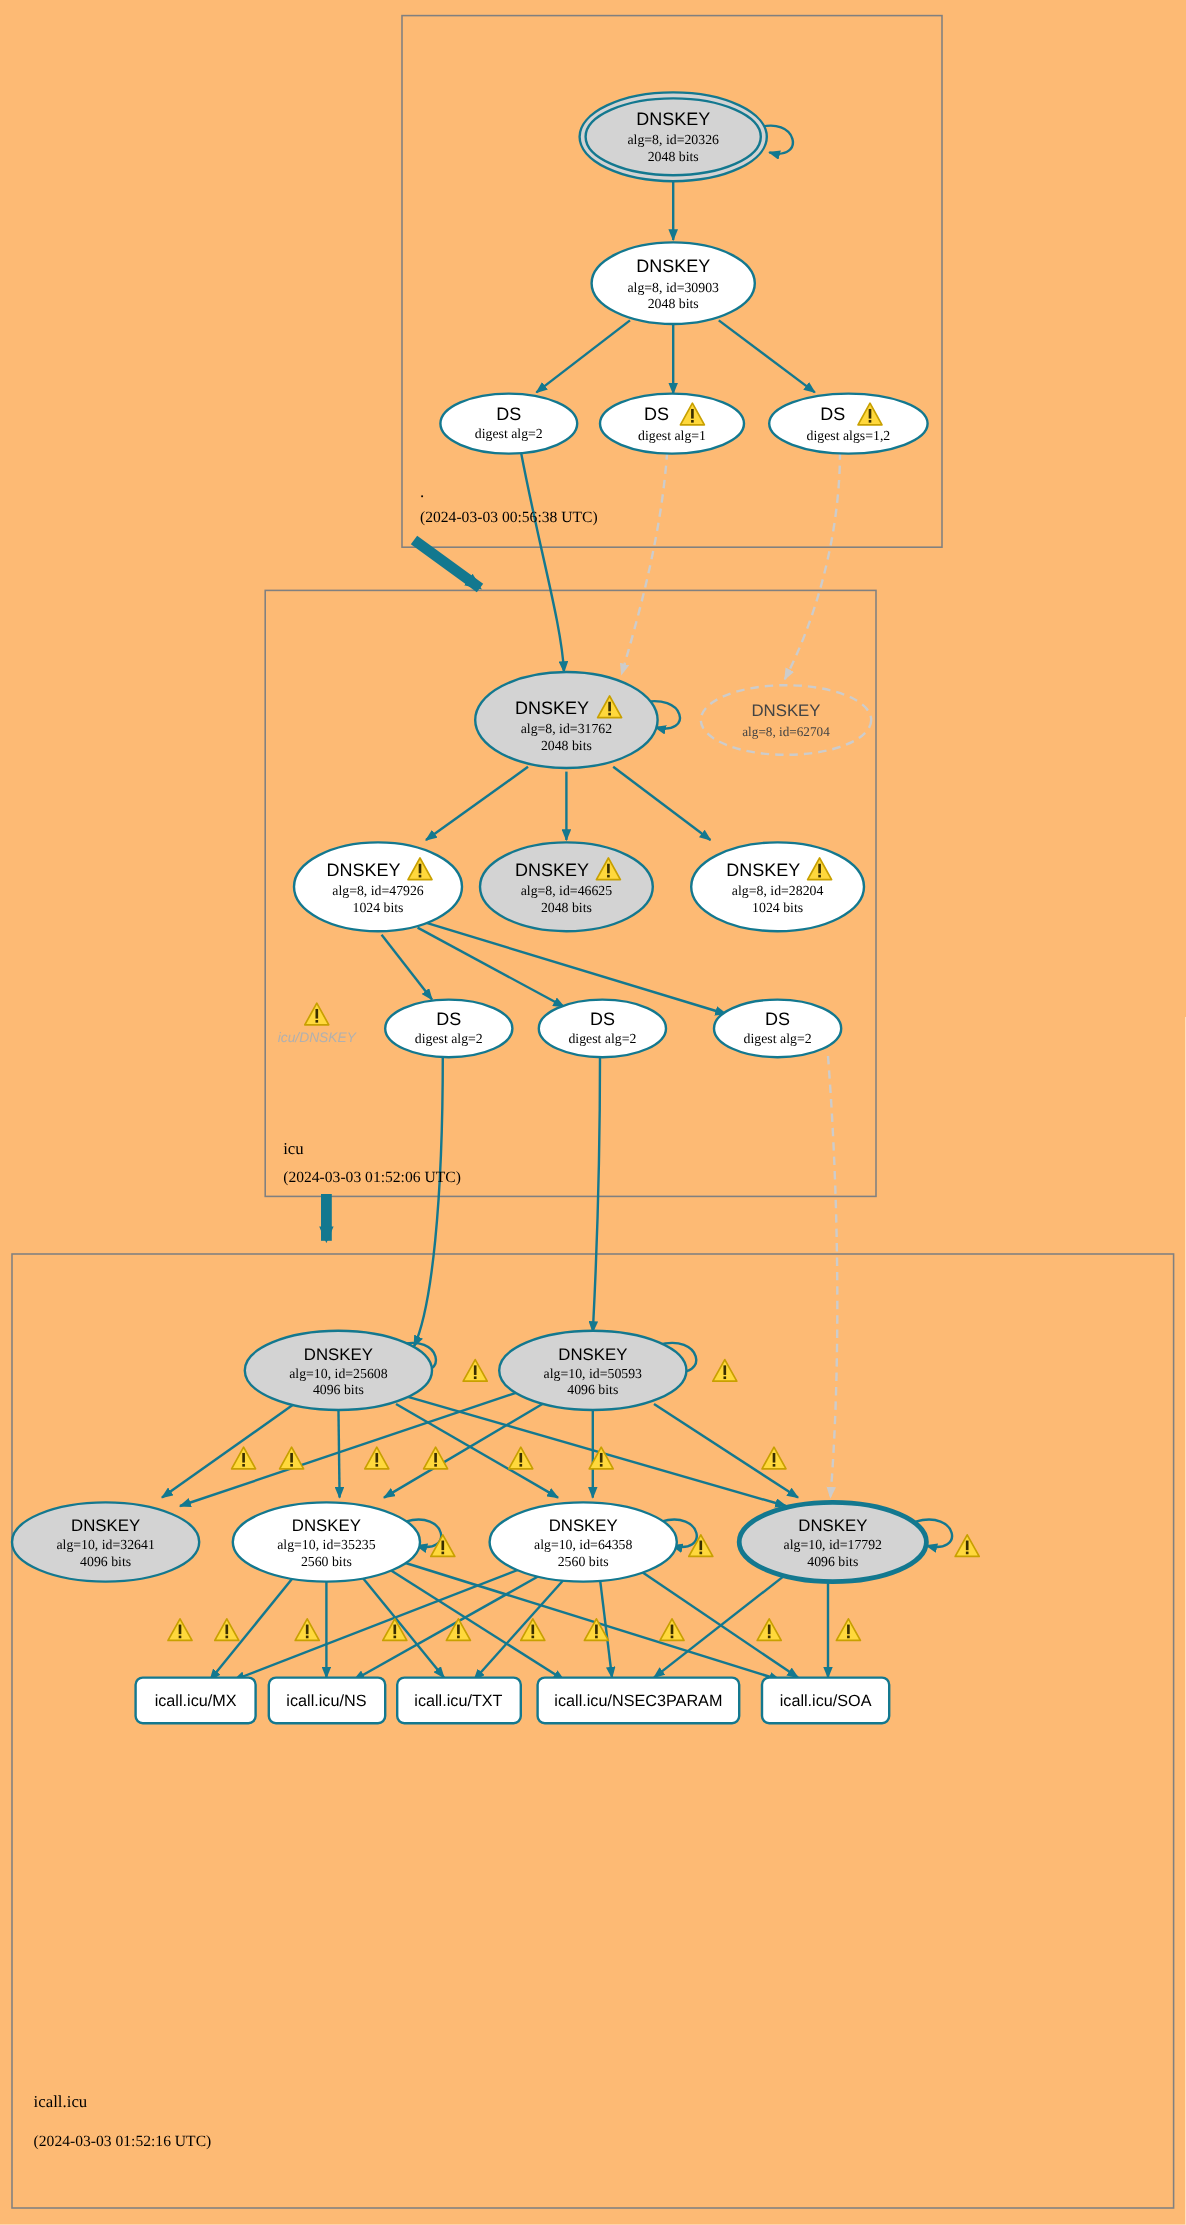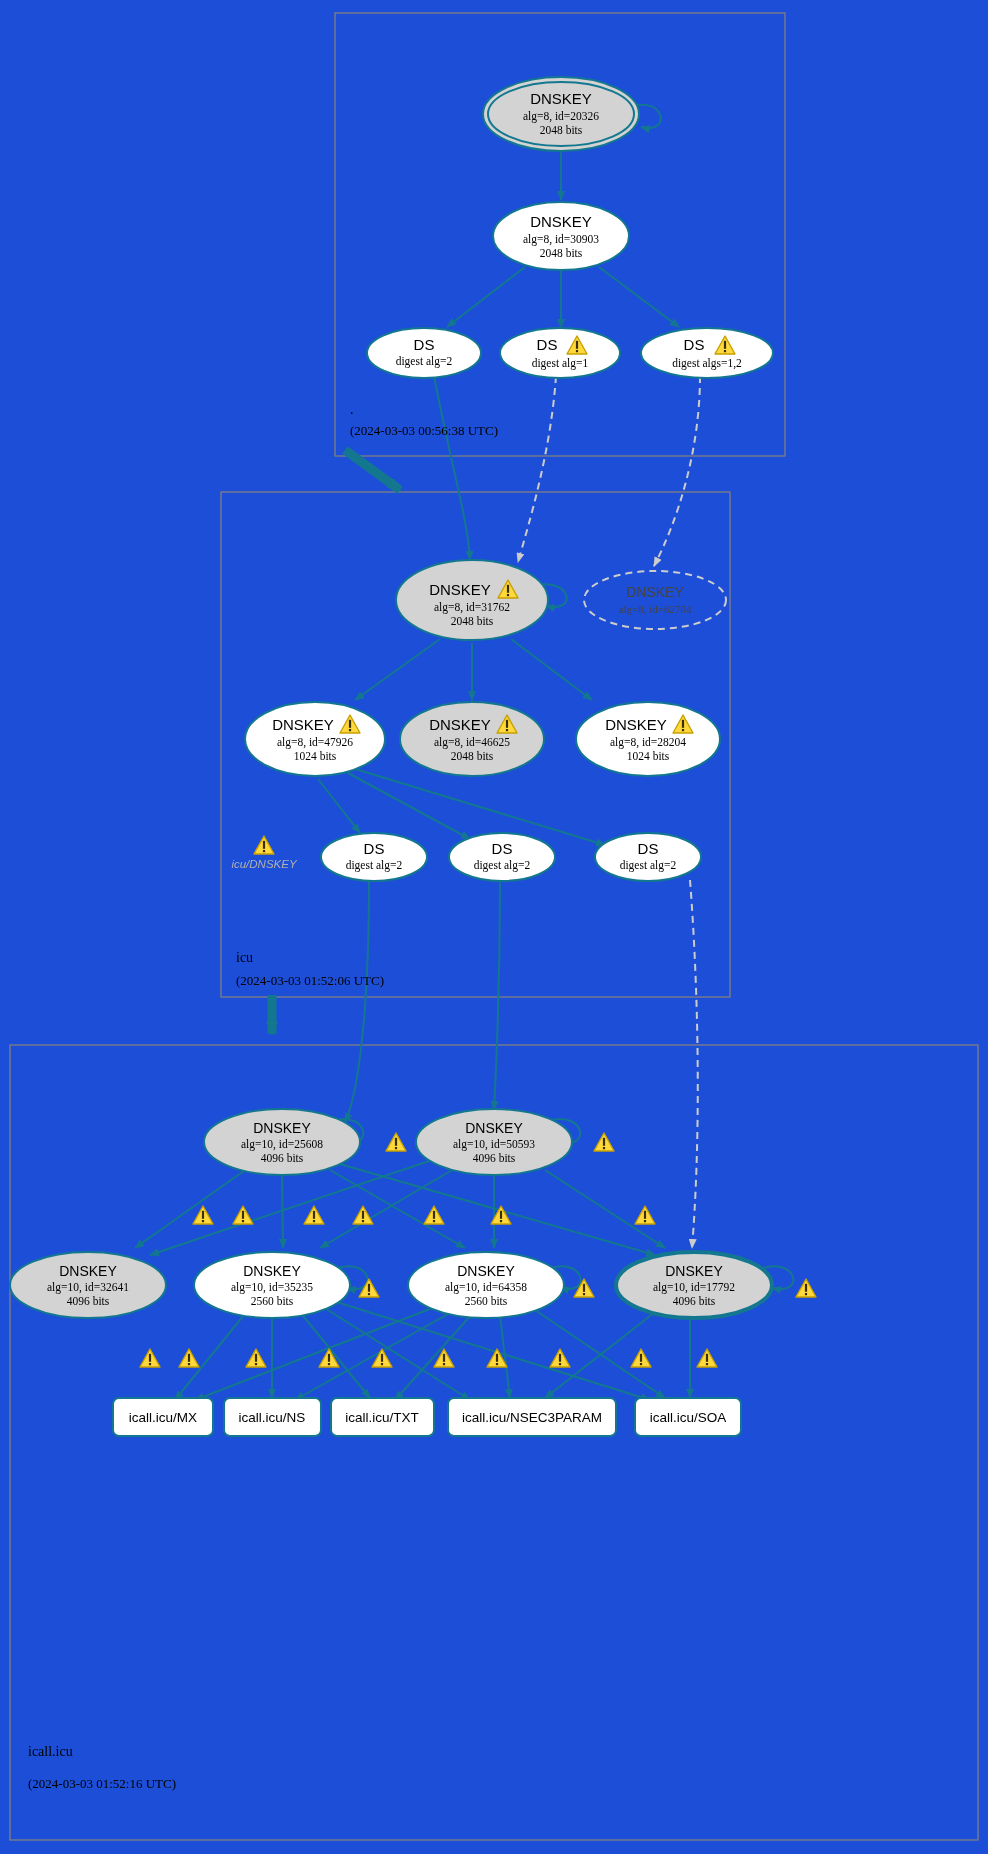--- a/index.html
+++ b/index.html
@@ -1,17 +1,17 @@
 <!DOCTYPE html>
 <html><head>
 <meta charset="utf-8">
 <style>
   html,body{margin:0;padding:0;background:#ffffff;}
   body{font-family:"Liberation Sans",sans-serif;}
-  #stage{position:relative;width:988px;height:1854px;overflow:hidden;background:#1d4ed8;}
+  #stage{position:relative;width:988px;height:1854px;overflow:hidden;background:#fdba74;}
   svg#canvas{position:absolute;left:0;top:0;width:988px;height:1854px;}
 
   .zone-label-name{font-family:"Liberation Serif",serif;font-size:14px;fill:#000;}
   .zone-label-time{font-family:"Liberation Serif",serif;font-size:13px;fill:#000;}
 
   .node-title{font-family:"Liberation Sans",sans-serif;font-size:15px;fill:#000;text-anchor:middle;}
   .node-sub{font-family:"Liberation Serif",serif;font-size:11.5px;fill:#000;text-anchor:middle;}
   .node-title-sm{font-family:"Liberation Sans",sans-serif;font-size:14px;fill:#000;text-anchor:middle;}
   .rr-title{font-family:"Liberation Sans",sans-serif;font-size:13.5px;fill:#000;text-anchor:middle;}
   .ghost-title{font-family:"Liberation Sans",sans-serif;font-size:14px;fill:#444;text-anchor:middle;}

